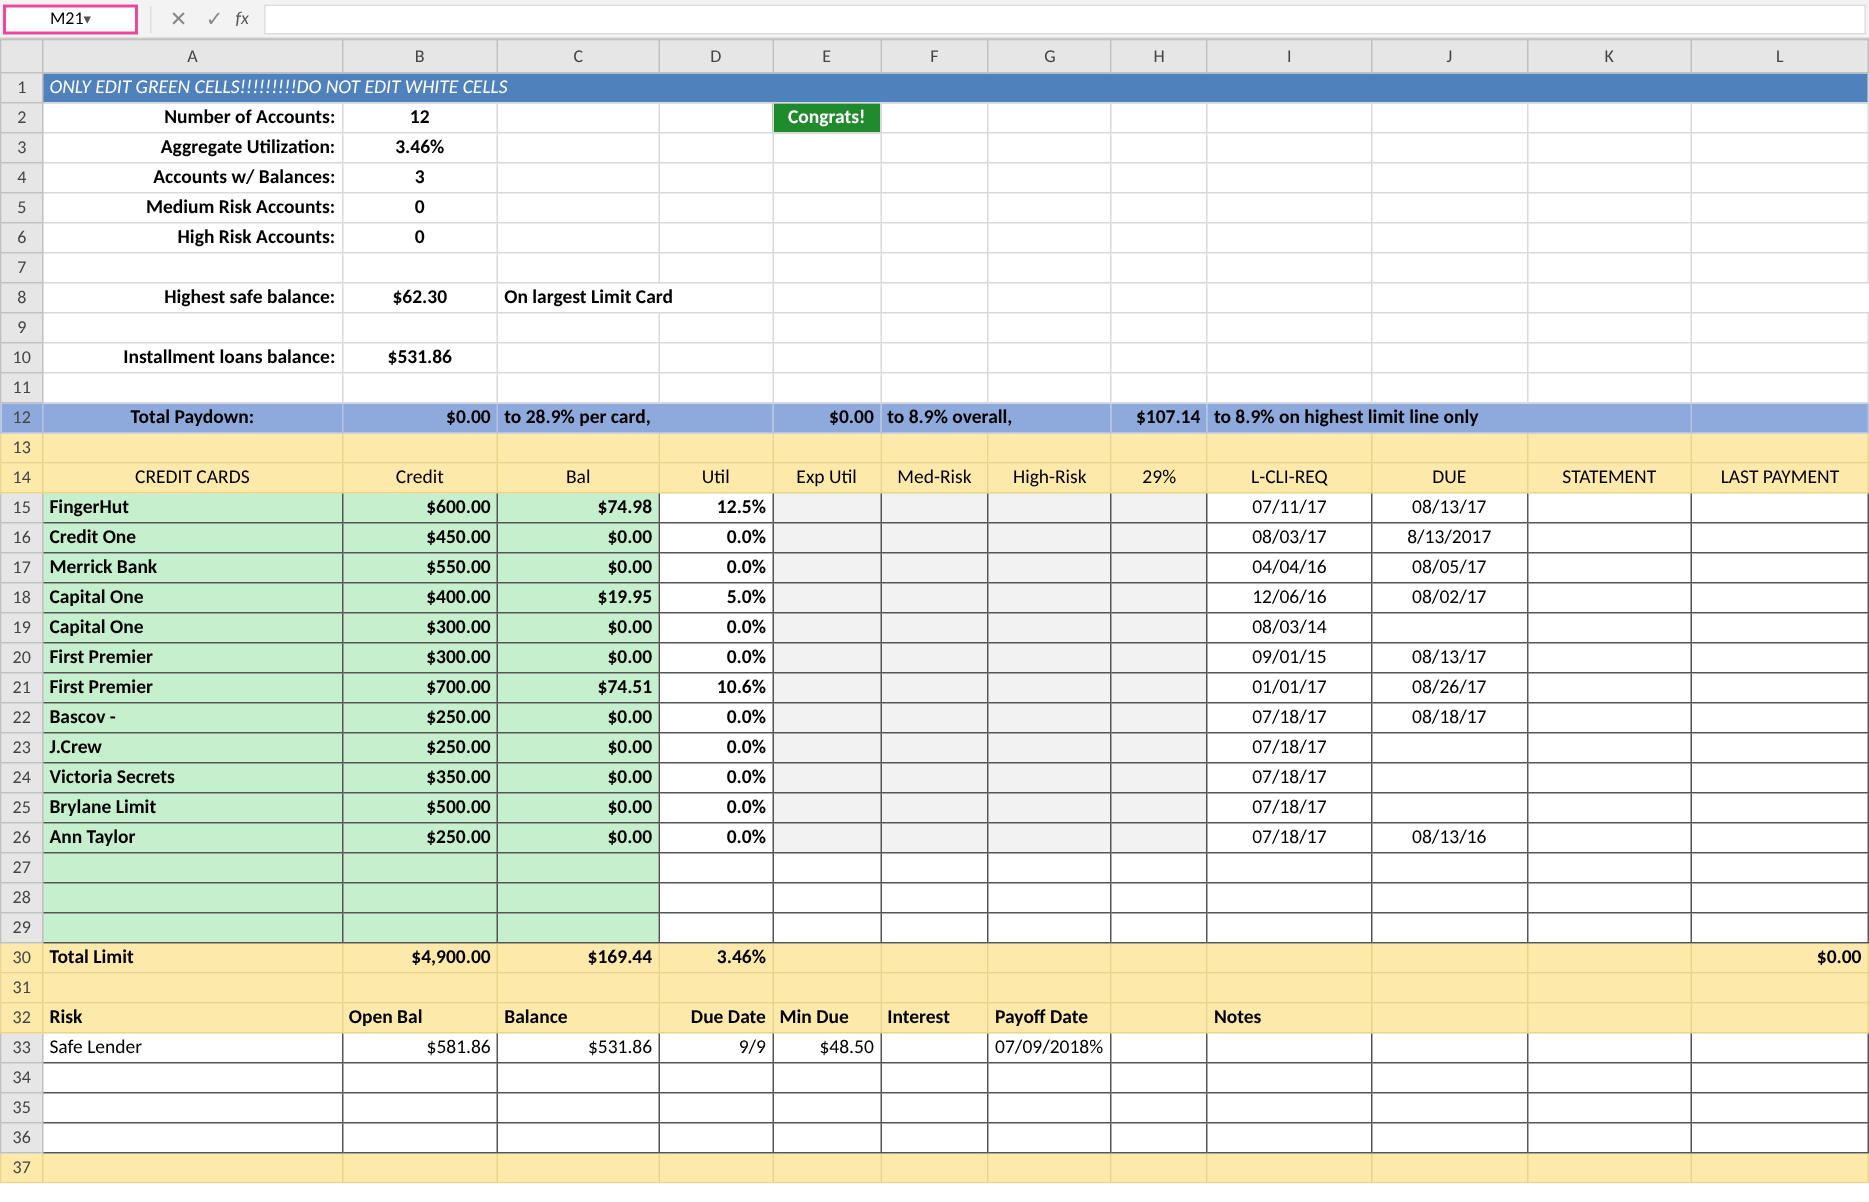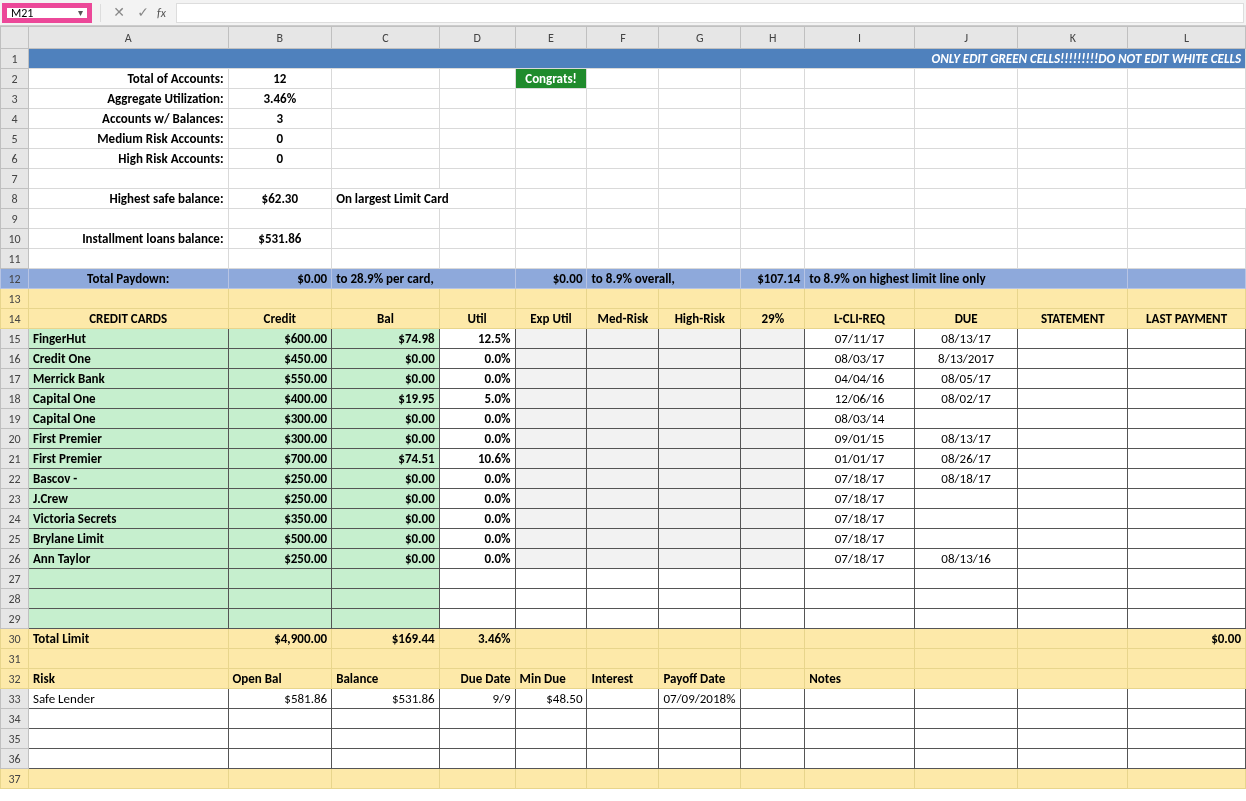--- a/index.html
+++ b/index.html
@@ -16,22 +16,22 @@
     align-items: center;
     height: 26px;
     background: #f3f3f3;
     border-bottom: 1px solid #ccc;
     padding: 0 2px;
     gap: 4px;
   }
   .name-box {
     width: 90px; height: 20px;
     background: #fff;
-    border: 5px solid #ec4899;
-    display: flex; align-items: center; justify-content: space-between;
+    border: 2px solid #ec4899;
+    display: flex; align-items: center; justify-content: center;
     padding: 0 4px;
     font-size: 12px;
   }
   .name-box .caret { font-size: 10px; color: #555; }
   .fb-sep { width:1px; height:18px; background:#ddd; margin:0 4px; }
   .fb-btn { width:20px; height:20px; display:flex; align-items:center; justify-content:center; color:#888; font-size:14px; }
   .fx-label { font-style: italic; font-size:12px; color:#555; margin-right:6px; }
   .formula-input {
     flex:1; height:20px; background:#fff; border:1px solid #ddd; padding:0 6px; font-size:12px;
   }
@@ -81,36 +81,36 @@
   col.cH { width: 64px; }
   col.cI { width: 110px; }
   col.cJ { width: 104px; }
   col.cK { width: 110px; }
   col.cL { width: 118px; }
 
   
   .banner {
     background: #4f81bd !important;
     color: #fff;
-    font-weight: bold;
+    font-weight: normal;
     font-style: italic;
-    text-align: right;
+    text-align: left;
   }
   .congrats {
     background: #1f8b2c !important;
     color: #fff;
     font-weight: bold;
     text-align: center;
   }
   .paydown-row td { background: #8ea9db !important; border-color:#b7c4e4 !important; }
   .yellow-row td  { background: #fde9a9 !important; border-color:#e8d58c !important; }
   .green-cell { background: #c6efce !important; }
   .lightgray { background: #f2f2f2 !important; }
   .black-border { border: 1px solid #555 !important; }
-  .hdr { font-weight: bold; text-align: center; }
+  .hdr { font-weight: normal; text-align: center; }
 
 </style>
 </head>
 <body>
 
 <div class="formula-bar">
   <div class="name-box">
     <span>M21</span>
     <span class="caret">▾</span>
   </div>
@@ -155,21 +155,21 @@
       <th>L</th>
     </tr>
   </thead>
   <tbody id="grid-body">
   <tr>
           <td class="rownum">1</td>
           <td class="banner" colspan="12">ONLY EDIT GREEN CELLS!!!!!!!!!DO NOT EDIT WHITE CELLS</td>
         </tr>
         <tr>
           <td class="rownum">2</td>
-          <td class="bold right">Total of Accounts:</td>
+          <td class="bold right">Number of Accounts:</td>
           <td class="bold center">12</td>
           <td></td>
           <td></td>
           <td class="congrats">Congrats!</td>
           <td></td>
           <td></td>
           <td></td>
           <td></td>
           <td></td>
           <td></td>

